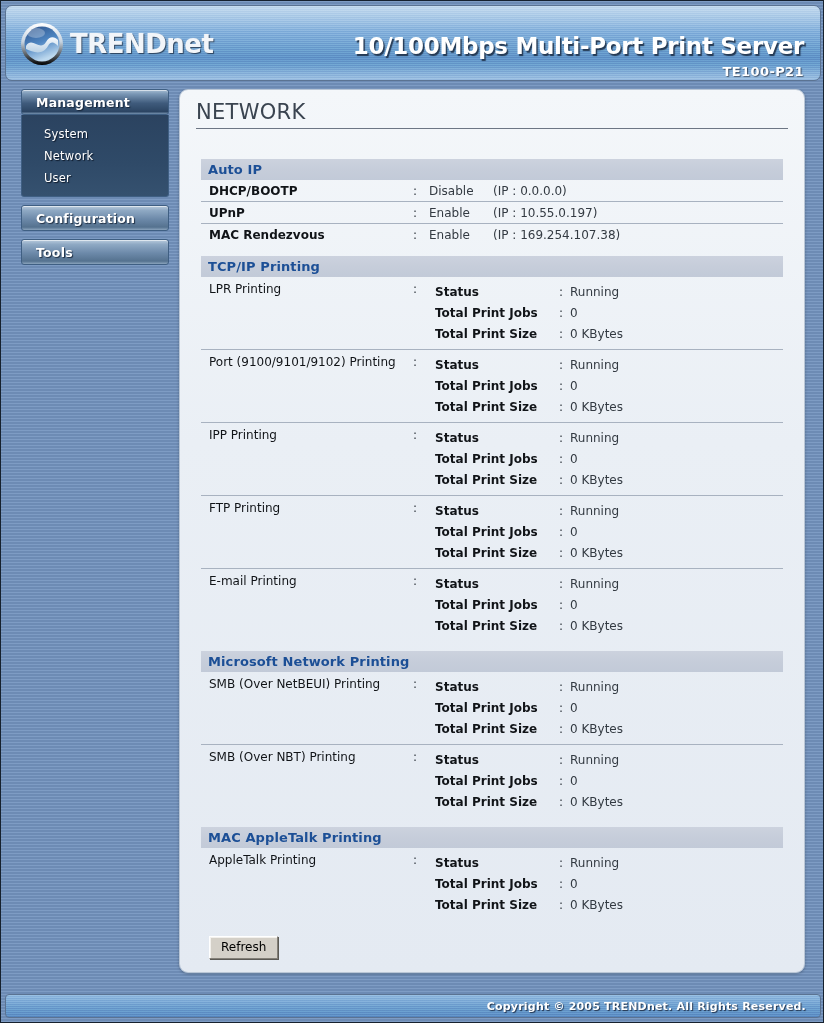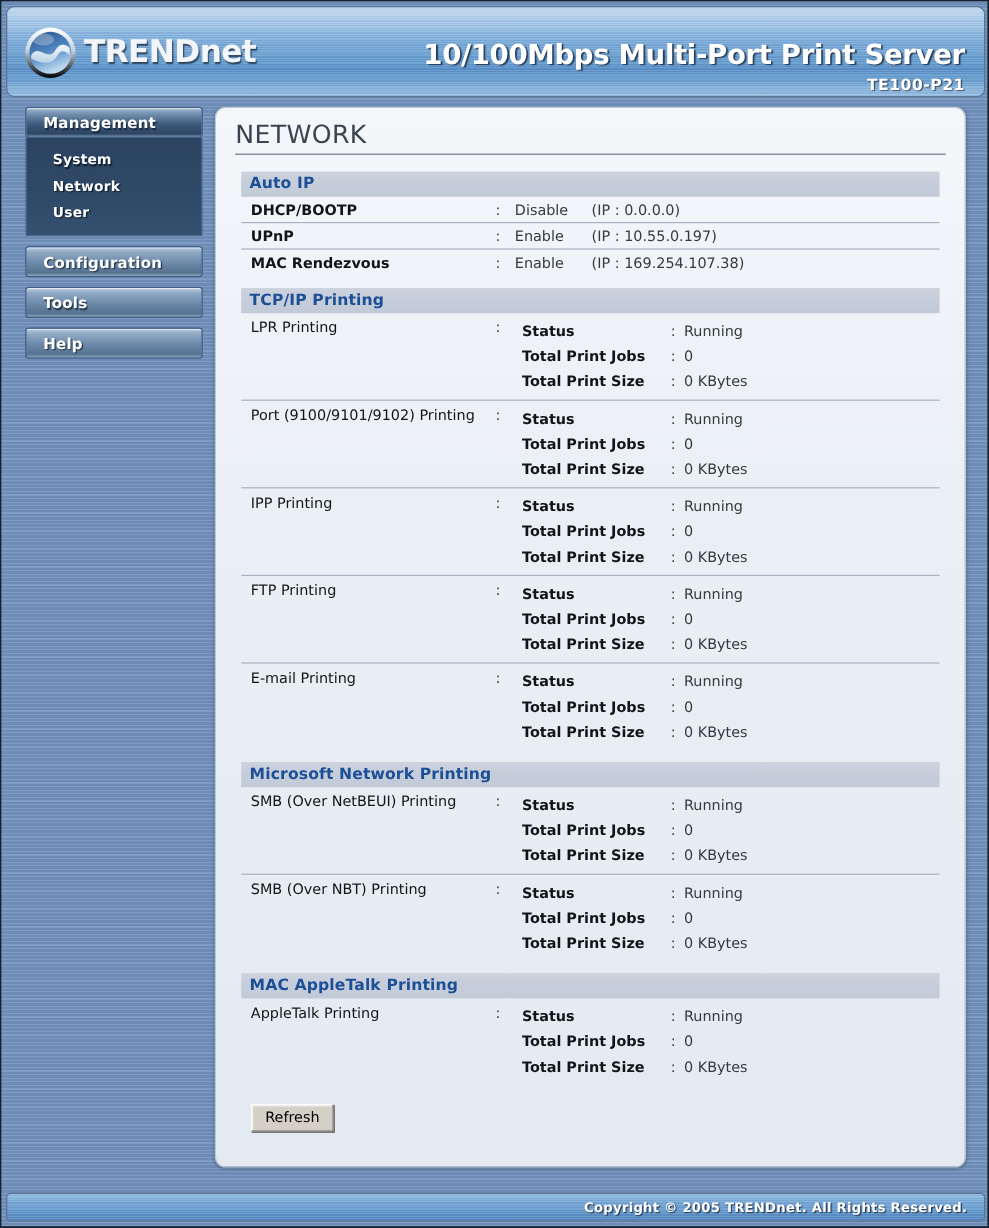--- a/index.html
+++ b/index.html
@@ -118,21 +118,21 @@
     background: linear-gradient(to bottom, #2b4360 0%, #2f4a68 60%, #35516f 100%);
     border: 1px solid #3f5f83; border-top: none;
     border-radius: 0 0 3px 3px;
     padding: 7px 0 8px 0;
   }
   .submenu-item {
     padding: 2px 0 2px 22px;
     cursor: pointer;
   }
   .submenu-item span {
-    font-size: 11.5px; font-weight: bold; color: #ffffff;
+    font-size: 11.5px; font-weight: normal; color: #ffffff;
     font-family: "DejaVu Sans", sans-serif;
     text-shadow: 1px 1px 1px rgba(10,20,35,.9);
     letter-spacing: .2px;
   }
 
   
   #content {
     position: absolute; left: 178px; top: 88px;
     width: 626px; height: 884px;
     background: linear-gradient(to bottom, #f4f7fa 0%, #eaeff5 40%, #e4eaf2 100%);
@@ -156,21 +156,21 @@
 
   .body-area { padding: 14px 21px 0 21px; }
 
   .sec-head {
     background: linear-gradient(to bottom, #ccd2de 0%, #c6cdda 50%, #c2cad8 100%);
     height: 21px;
     display: flex; align-items: center;
     padding-left: 7px;
     margin-top: 10px;
   }
-  .sec-head:first-child { margin-top: 0; text-align: center; }
+  .sec-head:first-child { margin-top: 16px; text-align: center; }
   .sec-head span {
     font-family: "DejaVu Sans", sans-serif;
     font-size: 13px; font-weight: bold; color: #1c4f96;
     letter-spacing: .1px;
   }
 
   
   .srow {
     display: flex; align-items: center;
     height: 22px;
@@ -319,25 +319,20 @@
       <div class="menu-block">
         <div class="menu-btn">
           <span>Configuration</span>
         </div>
       </div>
       <div class="menu-block">
         <div class="menu-btn">
           <span>Tools</span>
         </div>
       </div>
-      <div class="menu-block">
-        <div class="menu-btn">
-          <span>Help</span>
-        </div>
-      </div>
     </div>
 
   <div id="content">
     <div class="page-title-wrap">
       <div class="page-title">NETWORK</div>
       <div class="title-rule"></div>
     </div>
     <div class="body-area" id="body-area">
         <div class="sec-head">
           <span>Auto IP</span>

